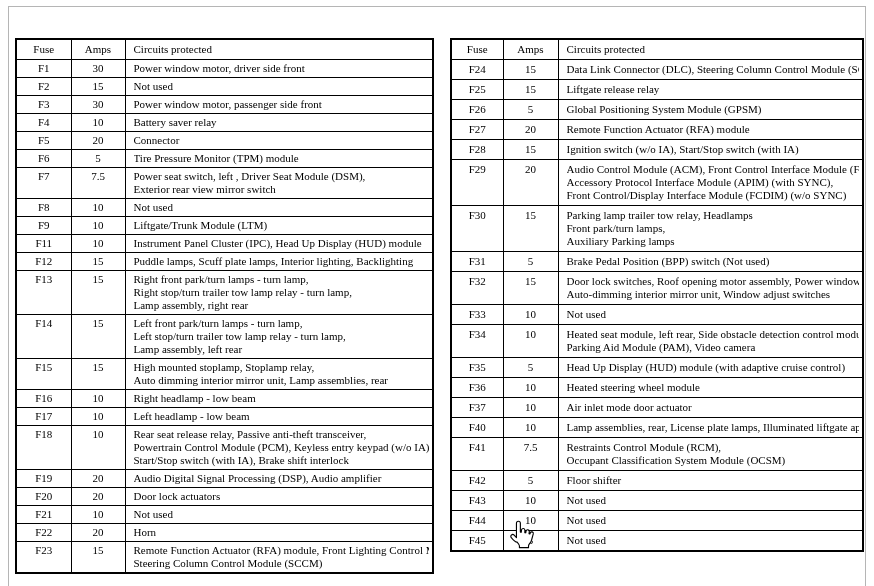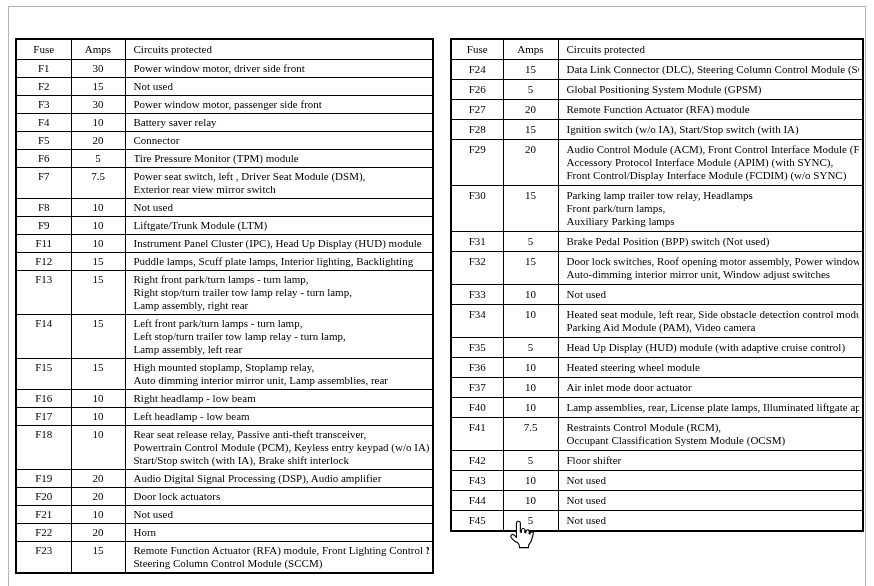--- a/index.html
+++ b/index.html
@@ -262,20 +262,27 @@
   </thead>
   <tbody>
       <tr>
         <td class="fuse-col">F24</td>
         <td class="amps-col">15</td>
         <td class="circ-col">
           <div>Data Link Connector (DLC), Steering Column Control Module (SCCM)</div>
         </td>
       </tr>
       <tr>
+        <td class="fuse-col">F25</td>
+        <td class="amps-col">15</td>
+        <td class="circ-col">
+          <div>Liftgate release relay</div>
+        </td>
+      </tr>
+      <tr>
         <td class="fuse-col">F26</td>
         <td class="amps-col">5</td>
         <td class="circ-col">
           <div>Global Positioning System Module (GPSM)</div>
         </td>
       </tr>
       <tr>
         <td class="fuse-col">F27</td>
         <td class="amps-col">20</td>
         <td class="circ-col">

